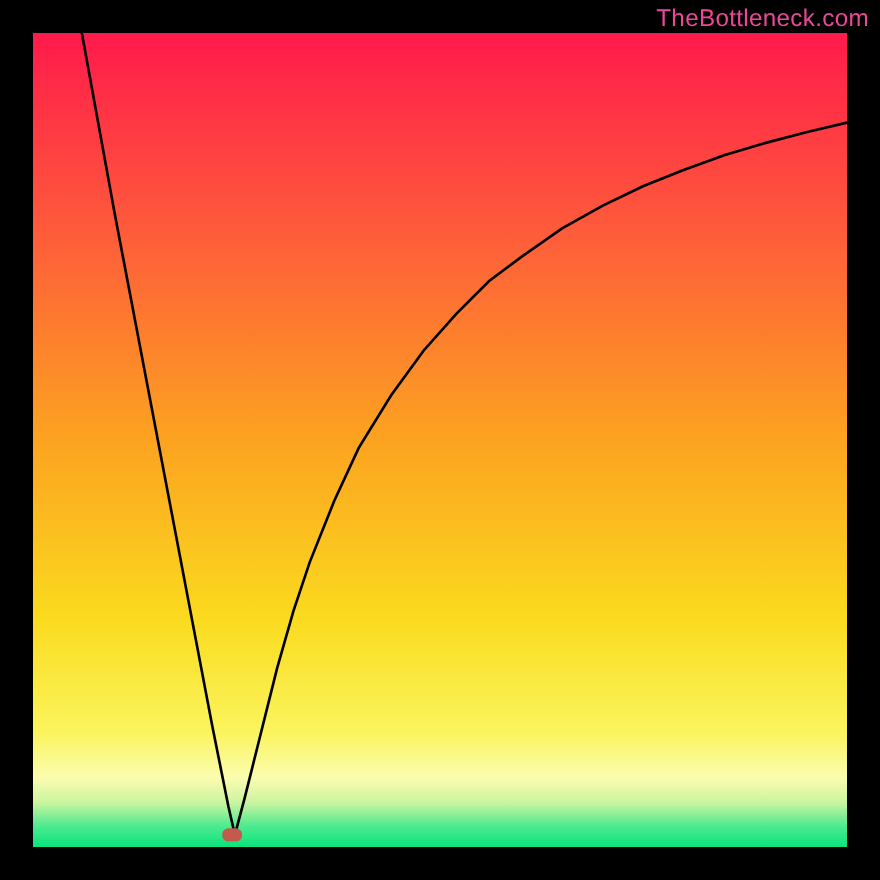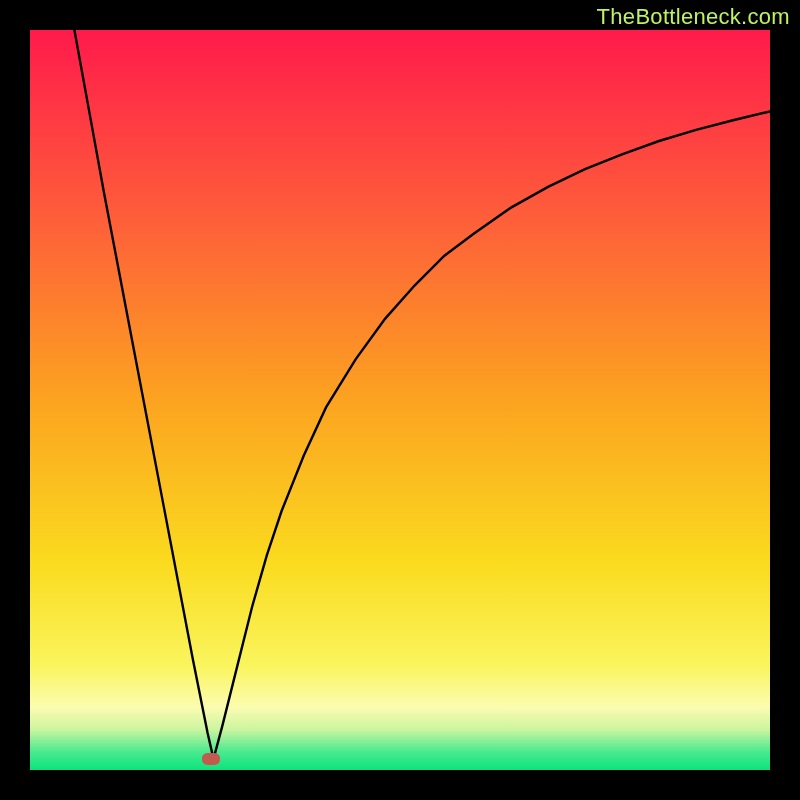--- a/index.html
+++ b/index.html
@@ -30,21 +30,21 @@
     inset: 0;
   }
   .curve-svg {
     position: absolute;
     inset: 0;
   }
   .watermark {
     position: absolute;
     top: 4px;
     right: 10px;
-    color: #bef264;
+    color: #ec4899;
     font-size: 22px;
     font-weight: 500;
     letter-spacing: 0.3px;
   }
   .marker {
     position: absolute;
     width: 18px;
     height: 12px;
     background: #c35a4d;
     border-radius: 6px / 5px;

